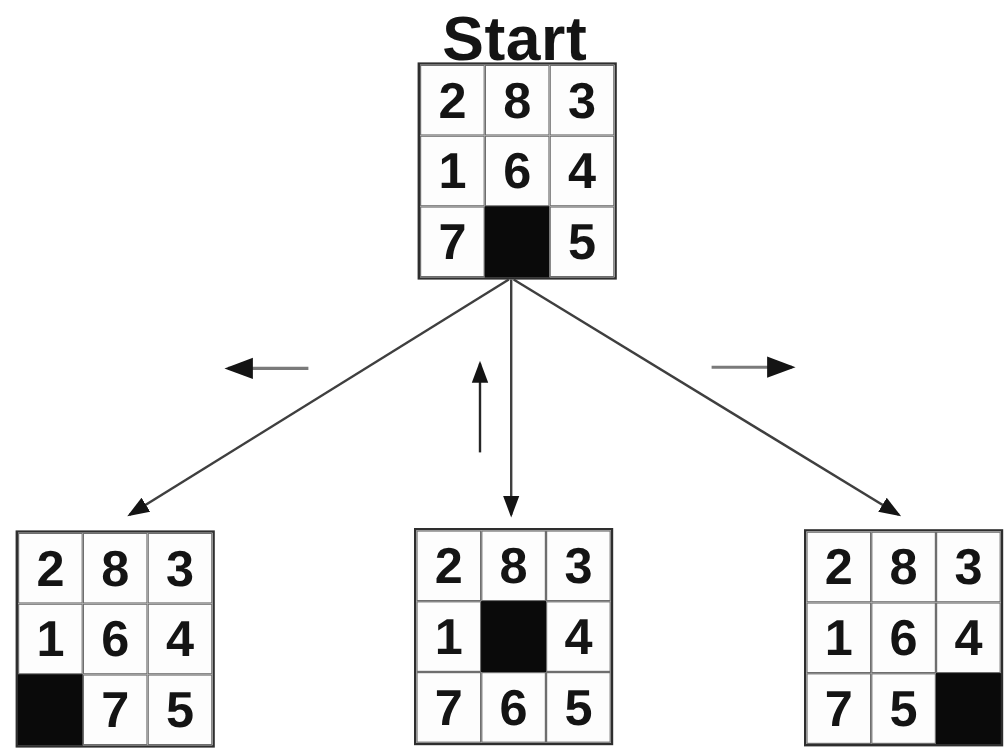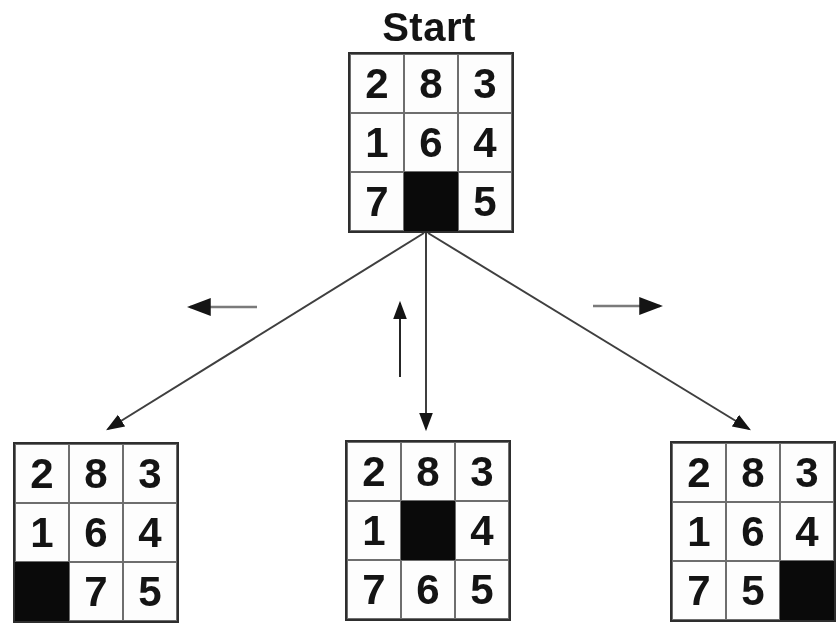--- a/index.html
+++ b/index.html
@@ -11,21 +11,21 @@
     --inner-line:#6e6e6e;
     --background:#ffffff;
   }
   html,body{margin:0;padding:0;background:var(--background);}
   .stage{
     position:relative;width:839px;height:625px;background:var(--background);
     overflow:hidden;font-family:"Liberation Sans",sans-serif;
   }
   .start-label{
     position:absolute;left:348px;top:6px;width:162px;text-align:center;
-    font-size:40px;font-weight:700;color:var(--tile-text);line-height:1.05;
+    font-size:52px;font-weight:700;color:var(--tile-text);line-height:1.05;
     letter-spacing:0.5px;
   }
   .grid{
     position:absolute;width:162px;height:177px;
     display:grid;grid-template-columns:repeat(3,1fr);grid-template-rows:repeat(3,1fr);
     border:2px solid var(--grid-border);background:#fdfdfd;box-sizing:content-box;
   }
   .grid-start{left:348px;top:52px;}
   .grid-left{left:13px;top:442px;}
   .grid-middle{left:345px;top:440px;}

